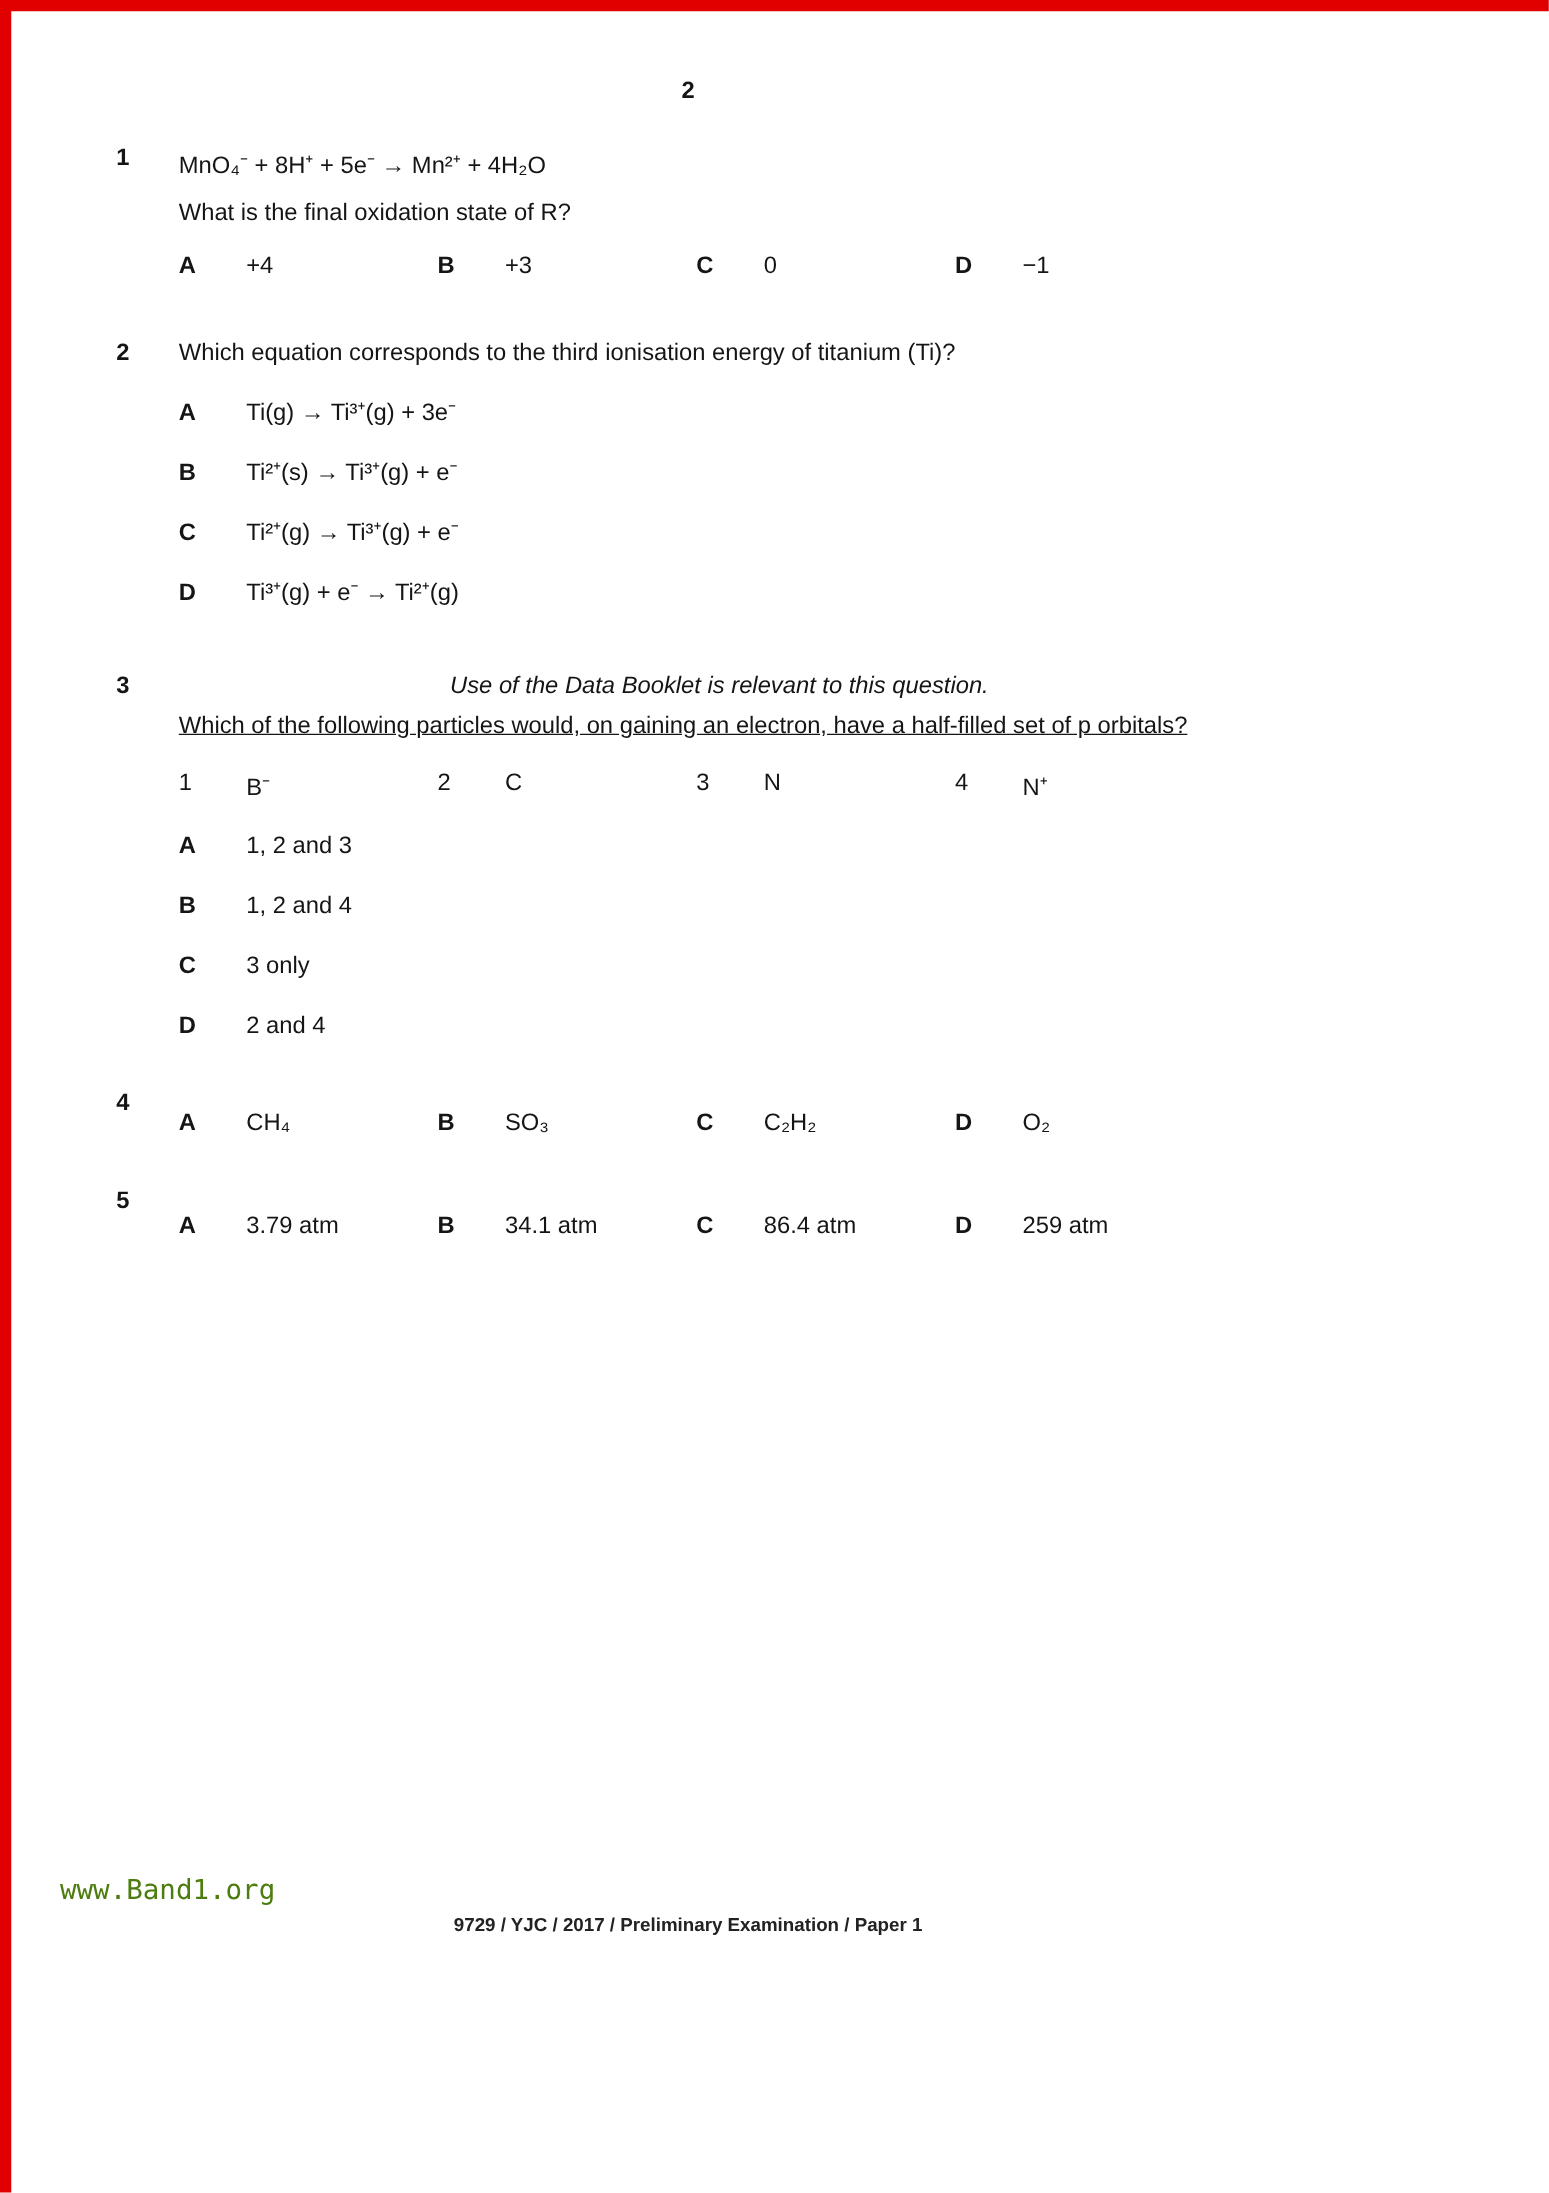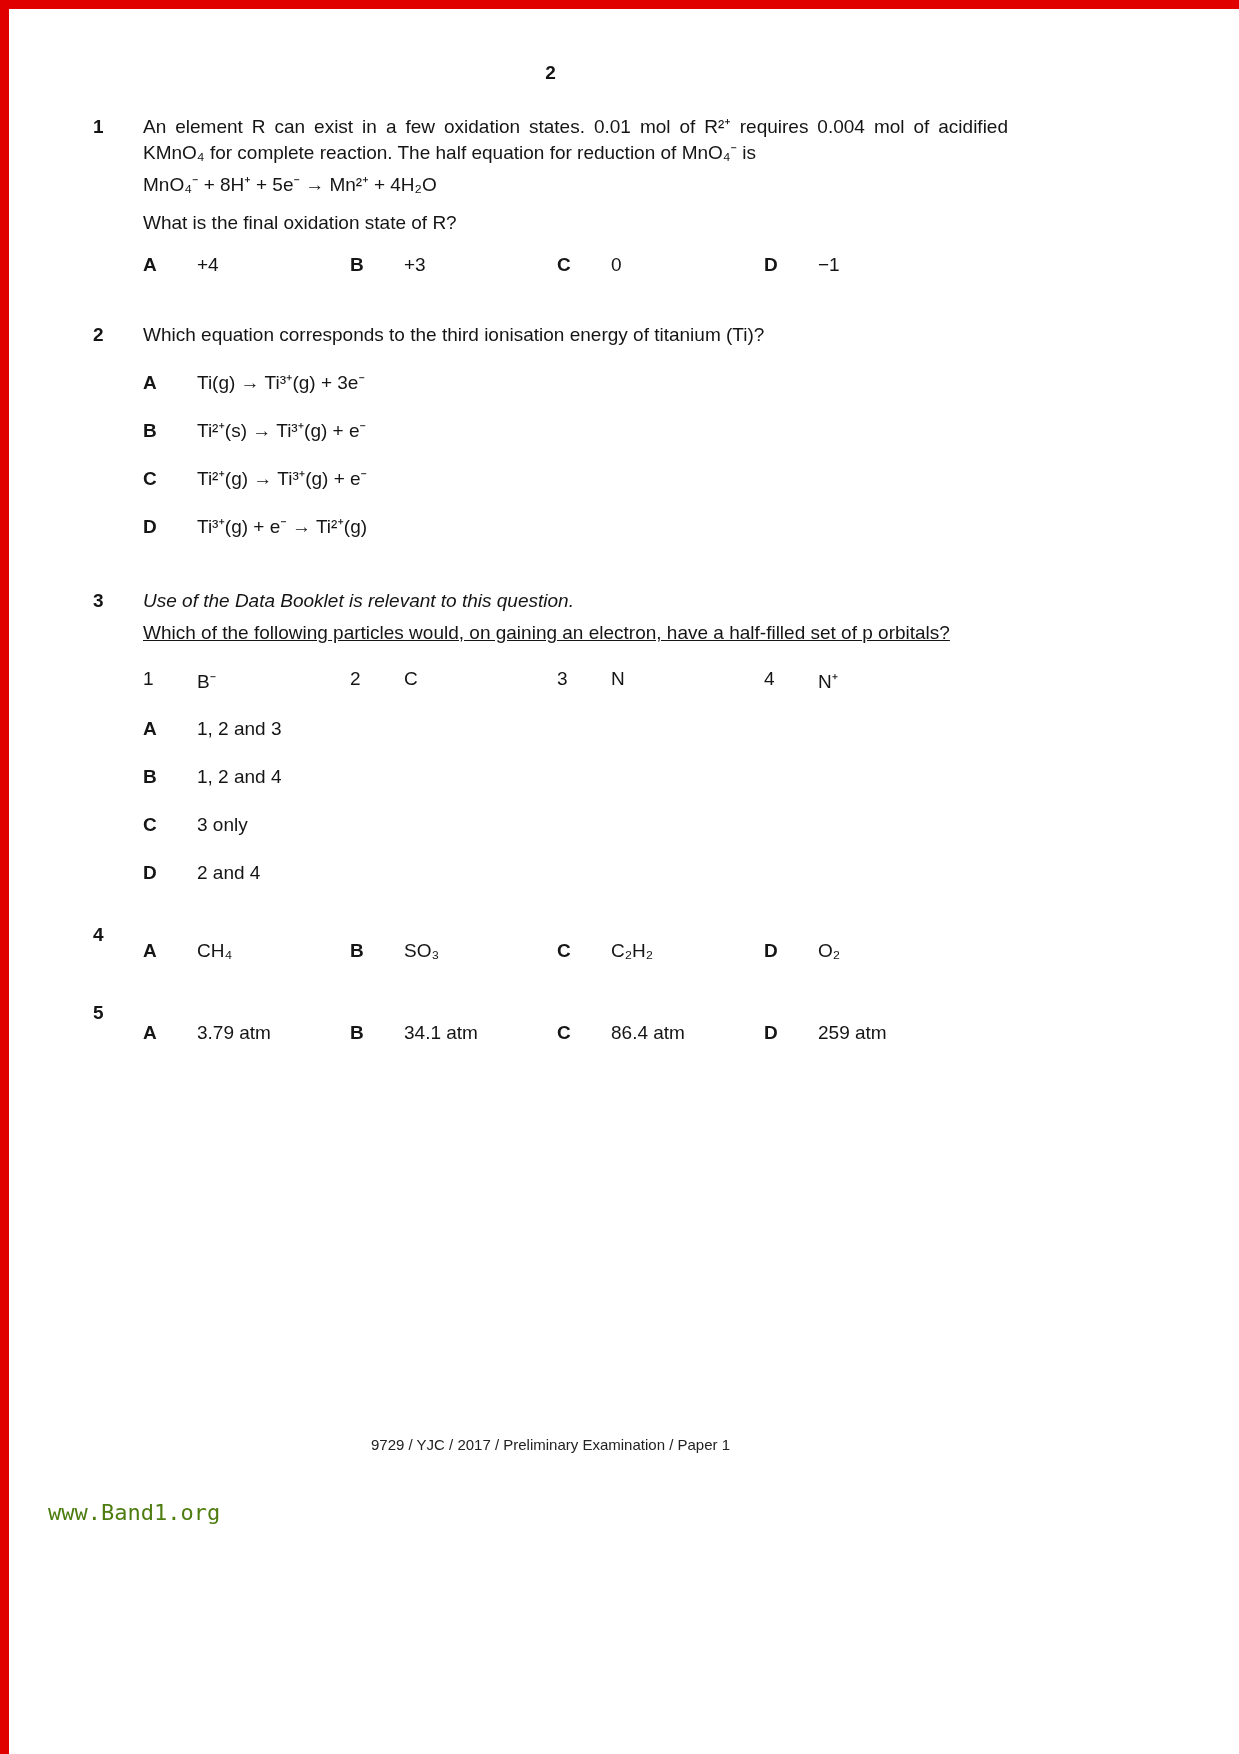--- a/index.html
+++ b/index.html
@@ -47,31 +47,32 @@
   .optrow { display: flex; margin-top: 18px; }
   .optrow.tight { margin-top: 22px; }
   .opt { width: 207px; display: flex; flex-shrink: 0; }
   .optlabel { width: 54px; flex-shrink: 0; font-weight: bold; }
   .stlabel  { width: 54px; flex-shrink: 0; font-weight: normal; }
   .optval { white-space: nowrap; }
 
   .optstack .optline { display: flex; margin-top: 22px; line-height: 26px; }
   .optstack .optline .optlabel { width: 54px; }
 
-  .note { font-style: italic; }
+  .note { font-style: italic; text-align: center; }
   .q3 .jtext { margin-top: 6px; text-decoration: underline; }
 
   .footer {
     position: absolute;
     left: 93px;
-    top: 1436px;
+    top: 1532px;
     width: 915px;
     text-align: center;
     font-size: 15px;
     color: #222222;
+    font-weight: bold;
   }
   .watermark {
     position: absolute;
     left: 48px;
     top: 1500px;
     font-family: "DejaVu Sans Mono", "Liberation Mono", monospace;
     font-size: 22px;
     color: #4d7c0f;
   }
 </style>
@@ -82,21 +83,20 @@
   <div class="red-top"></div>
   <div class="red-left"></div>
 
   <div class="content">
 
     <div class="page-number">2</div>
 
     <div class="question q1">
       <div class="qnum">1</div>
       <div class="qbody">
-        <p class="jtext">An element R can exist in a few oxidation states. 0.01 mol of R²⁺ requires 0.004 mol of acidified KMnO₄ for complete reaction. The half equation for reduction of MnO₄⁻ is</p>
         <p class="equation">MnO₄⁻ + 8H⁺ + 5e⁻ → Mn²⁺ + 4H₂O</p>
         <p>What is the final oxidation state of R?</p>
         <div class="optrow">
           <div class="opt">
             <span class="optlabel">A</span>
             <span class="optval">+4</span>
           </div>
           <div class="opt">
             <span class="optlabel">B</span>
             <span class="optval">+3</span>

